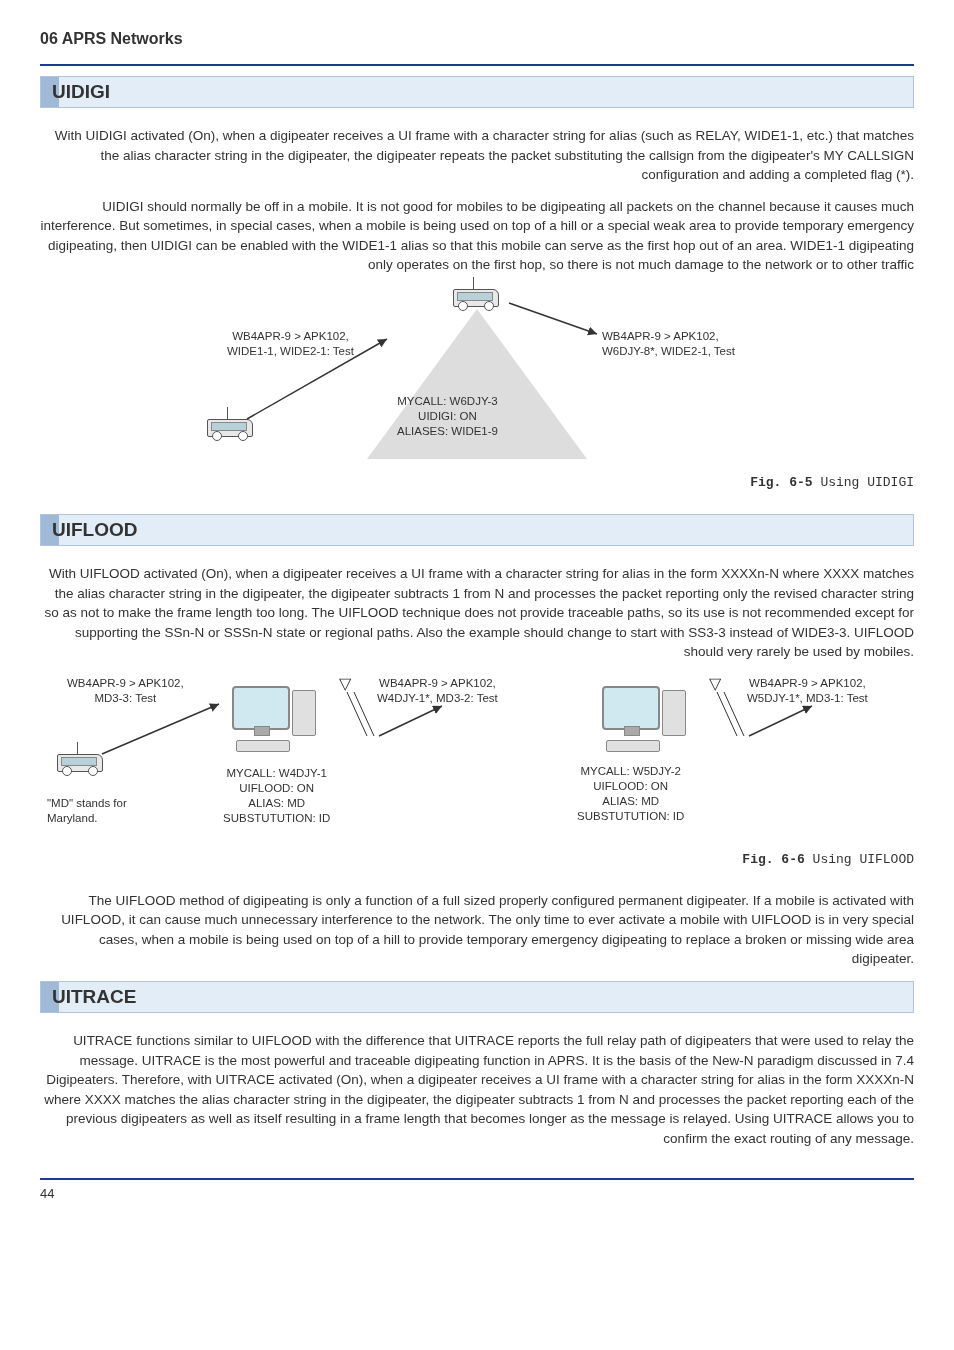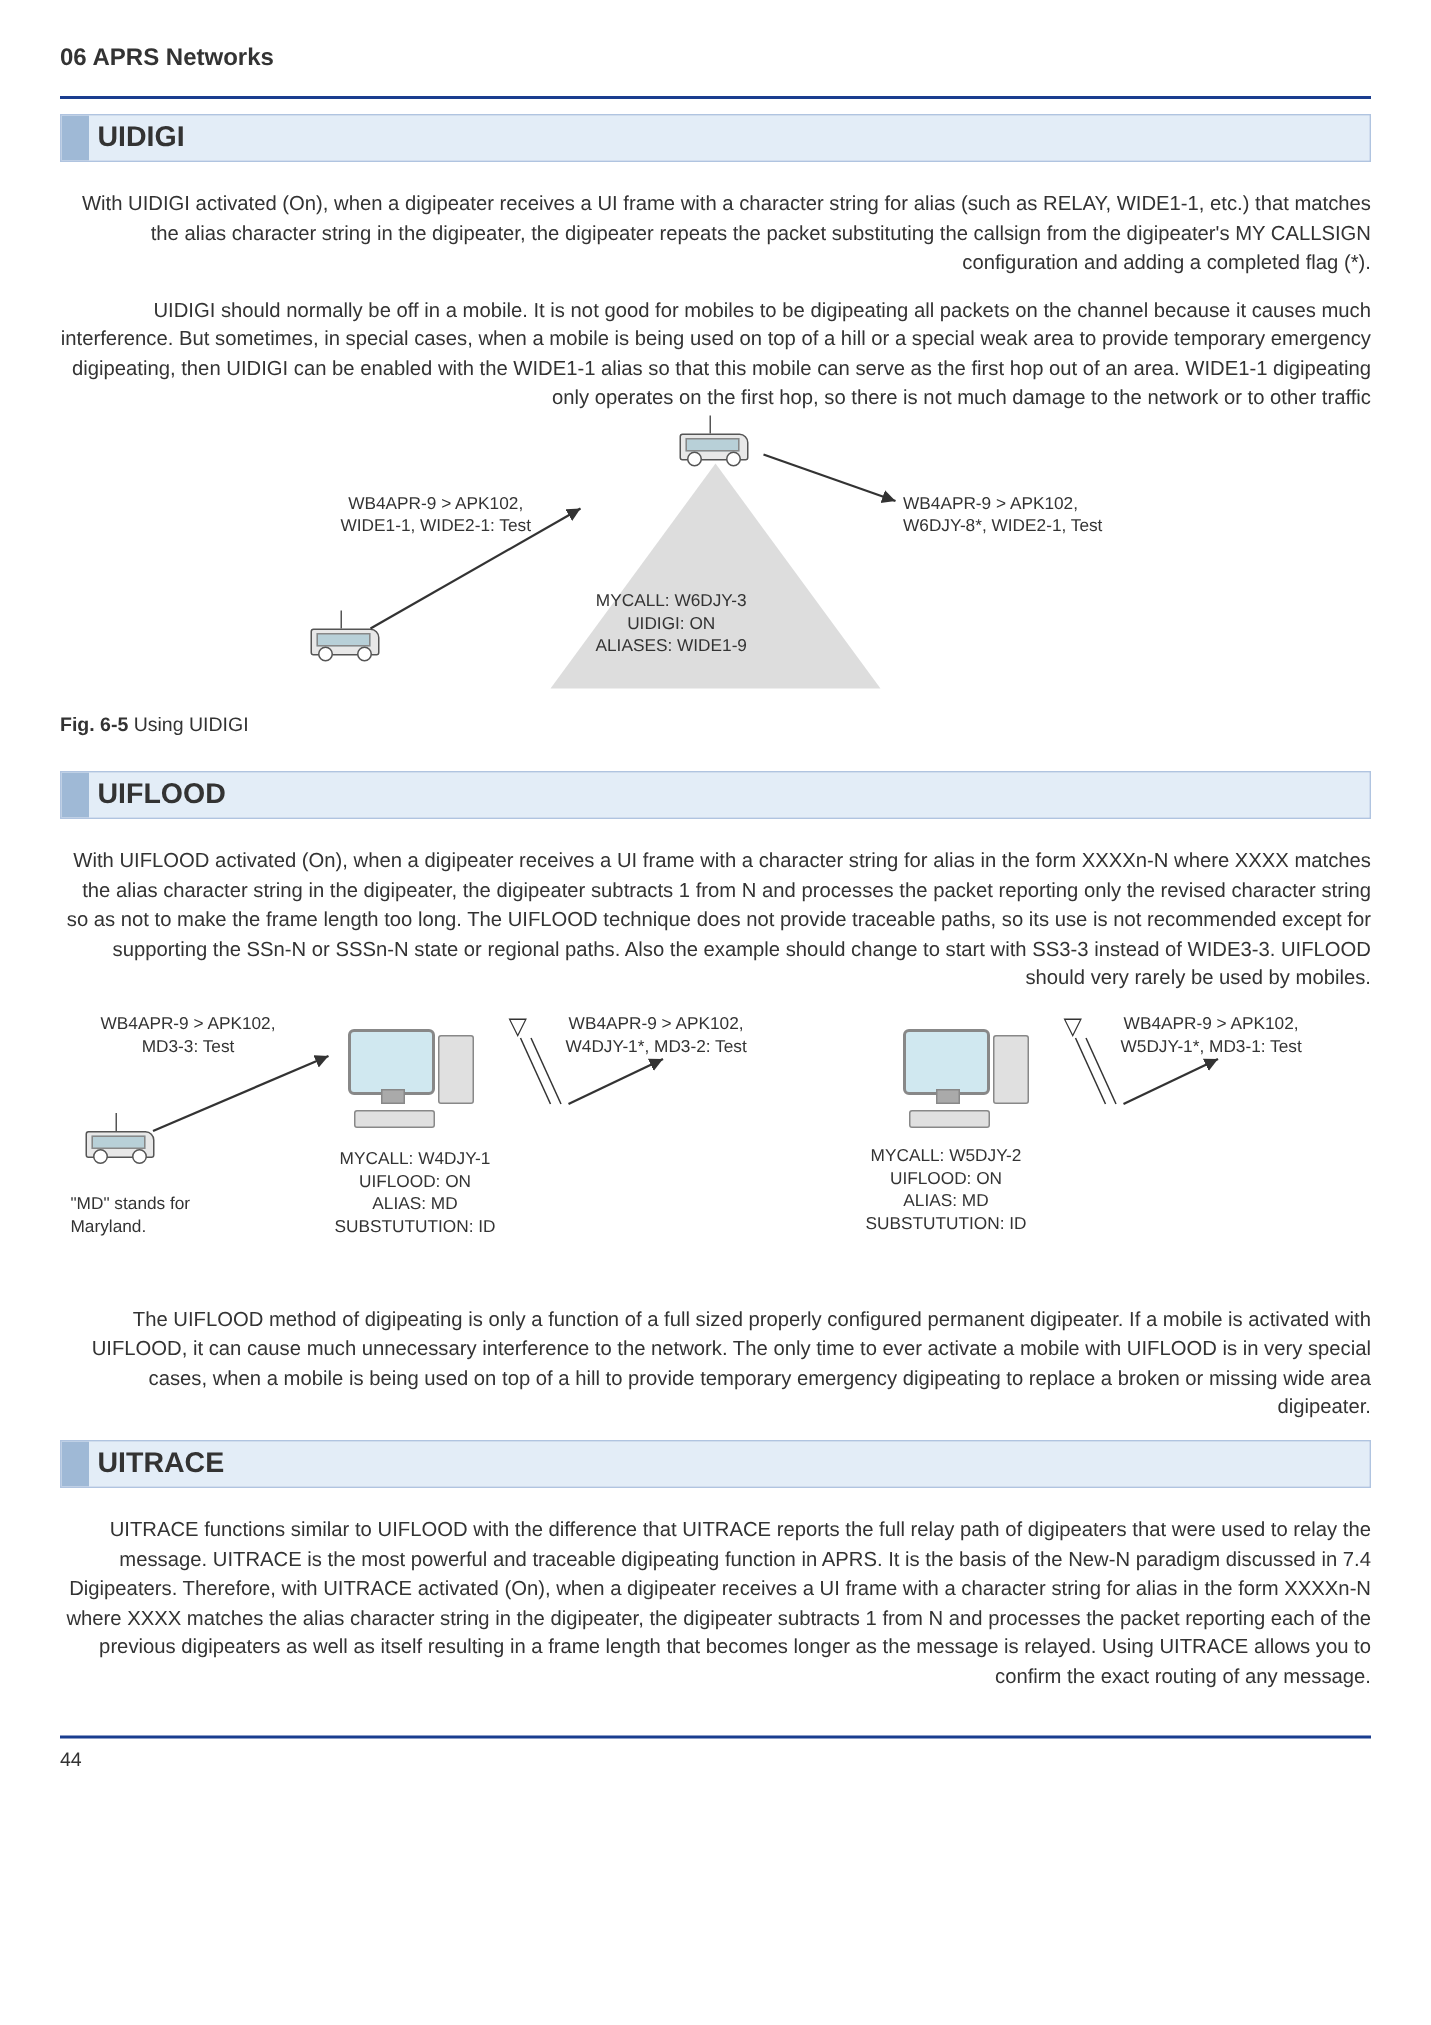--- a/index.html
+++ b/index.html
@@ -18,40 +18,41 @@
     color: #333;
     margin-bottom: 16px;
   }
   .hr-thick {
     border: none;
     border-top: 2.5px solid #1a3d8f;
     margin: 0 0 10px 0;
   }
   .section-heading {
     margin: 0 0 18px 0;
-    padding: 4px 0 4px 24px;
+    padding: 4px 0 4px 11px;
     font-size: 19px;
     font-weight: bold;
     color: #333;
     background: linear-gradient(to right, #9fb9d6 0px, #9fb9d6 18px, #e3edf7 18px, #e3edf7 100%);
     border: 1px solid #b0c4e0;
   }
   p {
     line-height: 1.45;
     margin: 0 0 12px 0;
     text-align: right;
   }
   .fig {
     text-align: center;
     margin: 14px 0 24px 0;
   }
   .fig-caption {
     font-size: 13px;
-    text-align: left;
+    text-align: right;
     margin-top: 6px;
+    font-family: Liberation Mono, monospace;
   }
   .fig-caption b { font-weight: bold; }
   .page-num {
     font-size: 13px;
     margin-top: 6px;
   }
   .hr-bottom {
     border: none;
     border-top: 2.5px solid #1a3d8f;
     margin: 30px 0 4px 0;
@@ -317,20 +318,23 @@
       <span>UIFLOOD: ON</span><br>
       <span>ALIAS: MD</span><br>
       <span>SUBSTUTUTION: ID</span>
     </div>
 
     <div class="label66" style="left:0px; top:120px; text-align:left;">
       <span>"MD" stands for</span><br>
       <span>Maryland.</span>
     </div>
   </div>
+  <div class="fig-caption">
+    <b>Fig. 6-6</b><span> Using UIFLOOD</span>
+  </div>
 </div>
 
 <p>The UIFLOOD method of digipeating is only a function of a full sized properly configured permanent digipeater. If a mobile is activated with UIFLOOD, it can cause much unnecessary interference to the network. The only time to ever activate a mobile with UIFLOOD is in very special cases, when a mobile is being used on top of a hill to provide temporary emergency digipeating to replace a broken or missing wide area digipeater.</p>
 
 <div class="section-heading">UITRACE</div>
 
 <p>UITRACE functions similar to UIFLOOD with the difference that UITRACE reports the full relay path of digipeaters that were used to relay the message. UITRACE is the most powerful and traceable digipeating function in APRS. It is the basis of the New-N paradigm discussed in 7.4 Digipeaters. Therefore, with UITRACE activated (On), when a digipeater receives a UI frame with a character string for alias in the form XXXXn-N where XXXX matches the alias character string in the digipeater, the digipeater subtracts 1 from N and processes the packet reporting each of the previous digipeaters as well as itself resulting in a frame length that becomes longer as the message is relayed. Using UITRACE allows you to confirm the exact routing of any message.</p>
 
 <hr class="hr-bottom">
 <div class="page-num">44</div>

